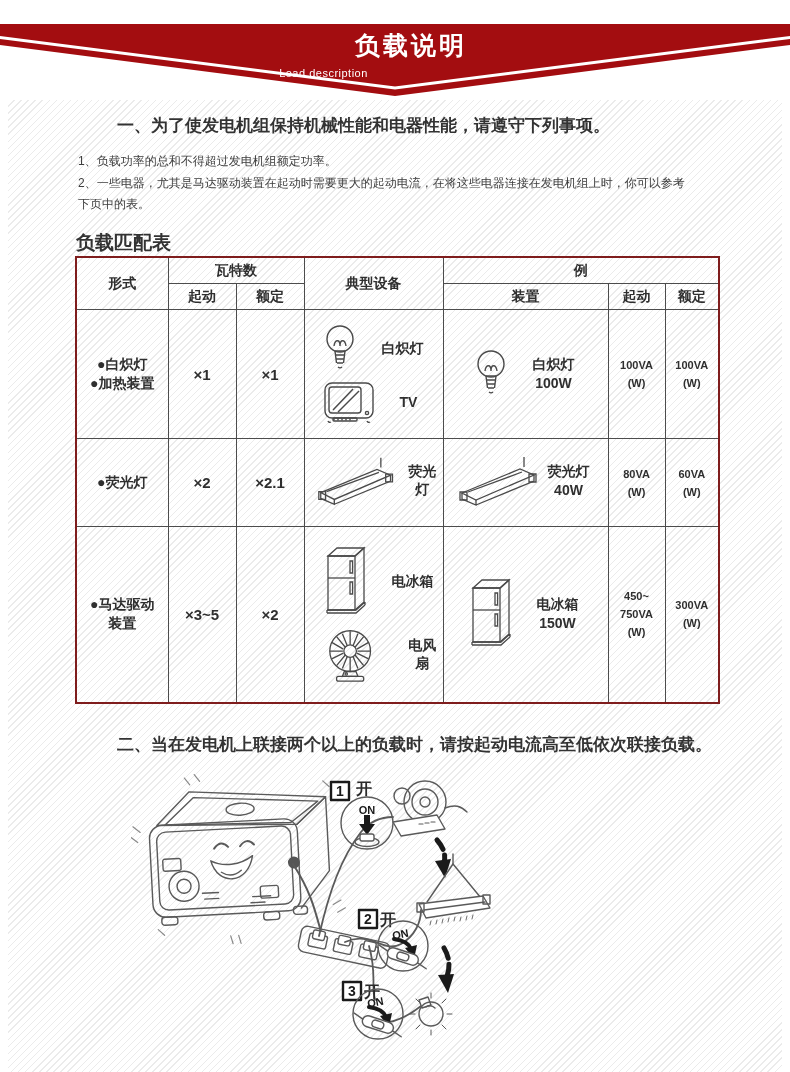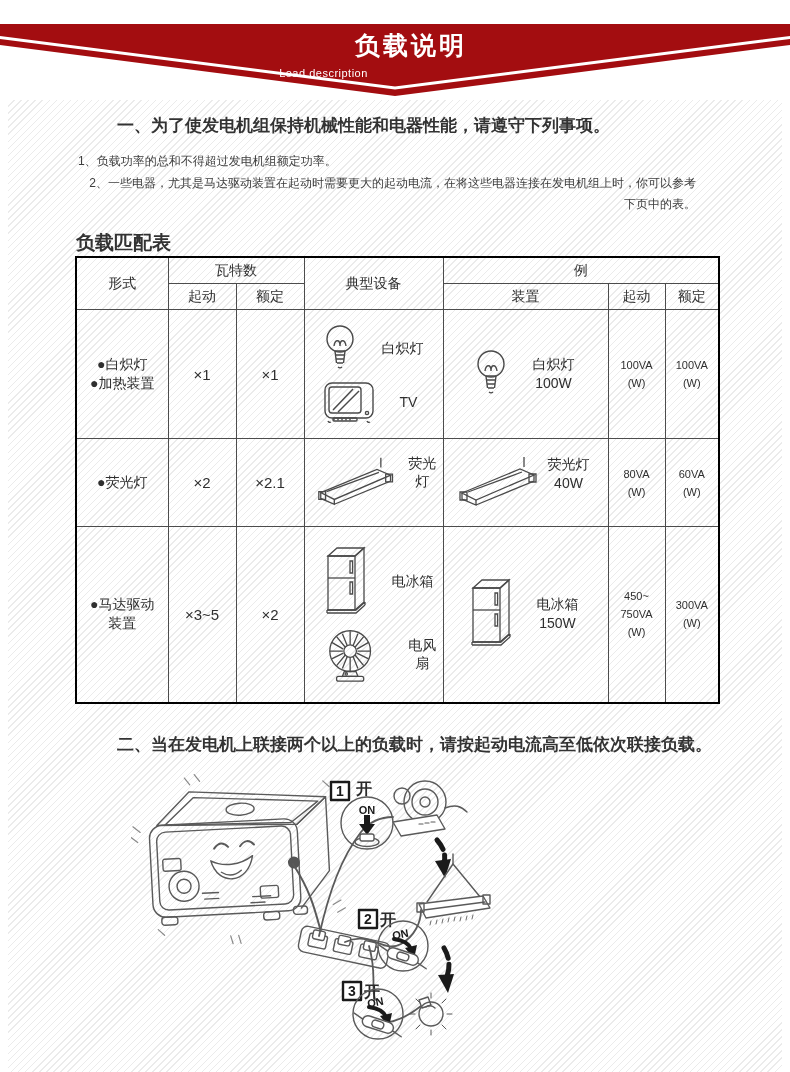--- a/index.html
+++ b/index.html
@@ -27,27 +27,27 @@
   .h-sec{position:absolute;left:78px;font-size:17px;font-weight:bold;color:#333;margin-left:39px;}
   .p-body{position:absolute;left:78px;font-size:12px;color:#3d3d3d;line-height:21px;}
   .tbl-caption{position:absolute;left:76px;top:230px;font-size:19px;font-weight:bold;color:#333;}
   
   table.load{
     position:absolute;left:75px;top:256px;width:643px;
     border-collapse:collapse;table-layout:fixed;
     font-size:14px;color:#2f2f2f;
   }
   table.load td{border:1px solid #4c4c4c;padding:0;vertical-align:middle;text-align:center;}
-  table.load{border:2px solid #000000;}
+  table.load{border:2px solid #7f1d1d;font-weight:bold;}
   td.hd{height:25px;font-size:14px;}
   td.form{text-align:left;padding-left:7px;line-height:19px;}
   td.mult{font-size:15px;}
   td.typ,td.ex{text-align:left;}
   .dev{display:flex;align-items:center;gap:25px;padding-left:18px;}
-  .dev.low{align-items:flex-start;padding-bottom:4px;}
+  .dev.low{align-items:center;padding-bottom:4px;}
   .dev .lbl{font-size:14px;color:#2f2f2f;}
   .two{display:flex;flex-direction:column;line-height:19px;}
   td.va{font-size:11px;line-height:18px;}
   .typ-stack{display:flex;flex-direction:column;gap:6px;padding:6px 0;}
   svg.lineart *{vector-effect:non-scaling-stroke;}
   
   .illus{position:absolute;left:131px;top:760px;width:424px;height:306px;}
 </style>
 </head>
 <body>
@@ -58,21 +58,21 @@
   <svg width="790" height="102" viewBox="0 0 790 102">
     <polygon points="0,24 790,24 790,45 395,96 0,45" fill="#a30d10"></polygon>
     <polyline points="-4,37 395,88 794,37" fill="none" stroke="#ffffff" stroke-width="3"></polyline>
   </svg>
   <div class="banner-title">负载说明</div>
   <div class="banner-sub">Load description</div>
 </div>
 
 <div class="h-sec" style="top:114px;">一、为了使发电机组保持机械性能和电器性能，请遵守下列事项。</div>
 <div class="p-body" style="top:151px;">1、负载功率的总和不得超过发电机组额定功率。</div>
-<div class="p-body" style="top:173px;width:618px;text-align:right;">2、一些电器，尤其是马达驱动装置在起动时需要更大的起动电流，在将这些电器连接在发电机组上时，你可以参考下页中的表。</div>
+<div class="p-body" style="top:173px;width:618px;">2、一些电器，尤其是马达驱动装置在起动时需要更大的起动电流，在将这些电器连接在发电机组上时，你可以参考下页中的表。</div>
 
 <div class="tbl-caption">负载匹配表</div>
 
 <table class="load">
   <colgroup>
     <col style="width:92px">
       <col style="width:68px">
       <col style="width:68px">
     <col style="width:139px">
       <col style="width:165px">

